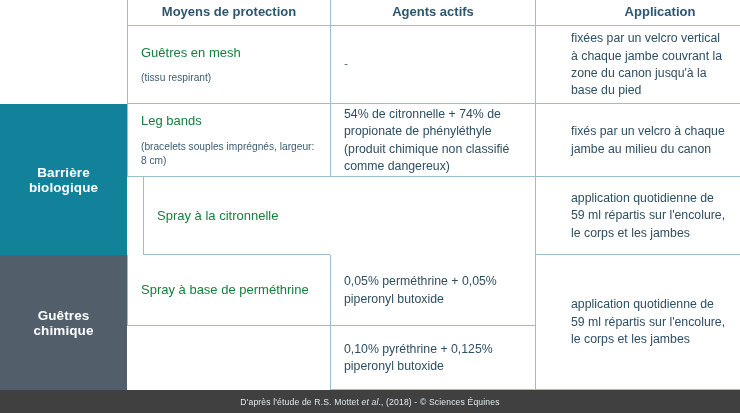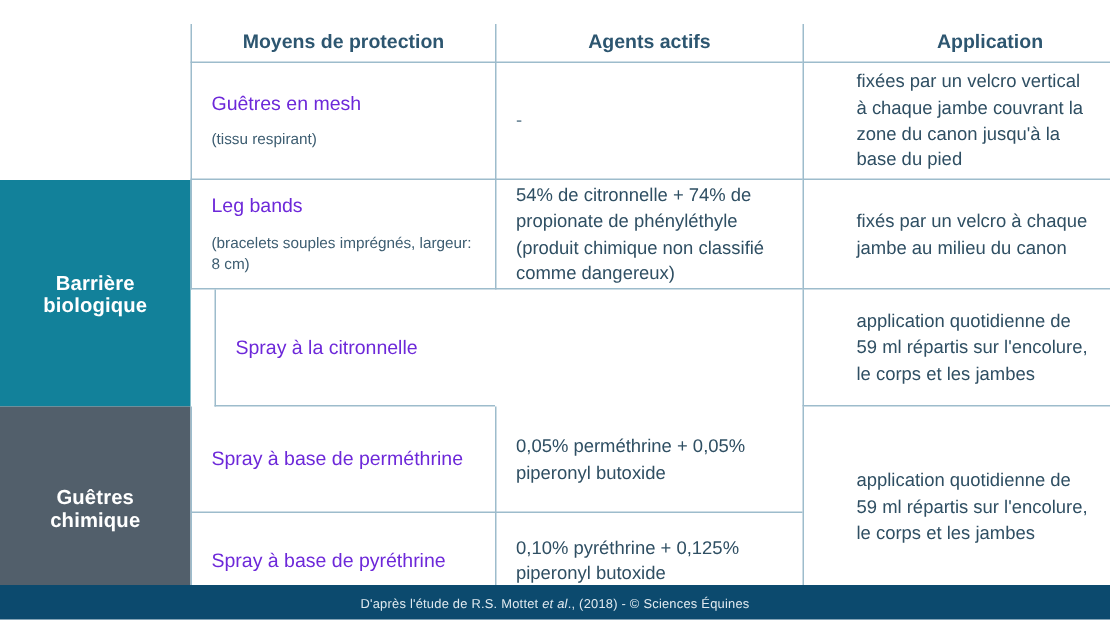--- a/index.html
+++ b/index.html
@@ -19,21 +19,21 @@
     width: 740px;
     height: 413px;
     box-sizing: border-box;
     background: #ffffff;
   }
 
   
   .grid {
     position: absolute;
     left: 0;
-    top: 16px;
+    top: 0;
     width: 740px;
     height: 390px;
     display: grid;
     grid-template-columns: 127px 203px 205px 205px;
     grid-template-rows: 26px 78px 73px 78px 71px 64px;
   }
 
   
   .cat {
     display: flex;
@@ -93,21 +93,21 @@
     display: flex;
     flex-direction: column;
     justify-content: center;
     color: #2f4f63;
     font-size: 12.3px;
     line-height: 1.42;
   }
 
   .cell .main {
     font-size: 13px;
-    color: #6d28d9;
+    color: #15803d;
   }
   .cell .sub {
     font-size: 10.2px;
     color: #3d5d71;
     margin-top: 9px;
   }
 
   .cell.col-agents { font-size: 12.3px; }
   .cell.col-appli  { font-size: 12.3px; padding-left: 35px; }
 
@@ -129,21 +129,21 @@
   .c3r6 { grid-column: 3; grid-row: 6; }
   .c4r56 { grid-column: 4; grid-row: 5 / span 2; }
 
   
   .footer {
     position: absolute;
     left: 0;
     bottom: 0;
     width: 740px;
     height: 23px;
-    background: #0c4a6e;
+    background: #404040;
     display: flex;
     align-items: center;
     justify-content: center;
   }
   .footer-text {
     color: #dfe9ef;
     font-size: 8.6px;
     letter-spacing: .15px;
     white-space: nowrap;
   }
@@ -199,23 +199,20 @@
       <span class="main">Spray à base de perméthrine</span>
     </div>
     <div class="cell c3r5 col-agents">
       <span>0,05% perméthrine + 0,05% piperonyl butoxide</span>
     </div>
 
     <div class="cell c4r56 col-appli">
       <span>application quotidienne de 59 ml répartis sur l'encolure, le corps et les jambes</span>
     </div>
 
-    <div class="cell c2r6">
-      <span class="main">Spray à base de pyréthrine</span>
-    </div>
     <div class="cell c3r6 col-agents">
       <span> 0,10% pyréthrine + 0,125% piperonyl butoxide</span>
     </div>
 
   </div>
 
   <div class="footer">
     <div class="footer-text"><span>D'après l'étude de R.S. Mottet </span><span class="ital">et al</span><span>., (2018) - © Sciences Équines</span></div>
   </div>
 

